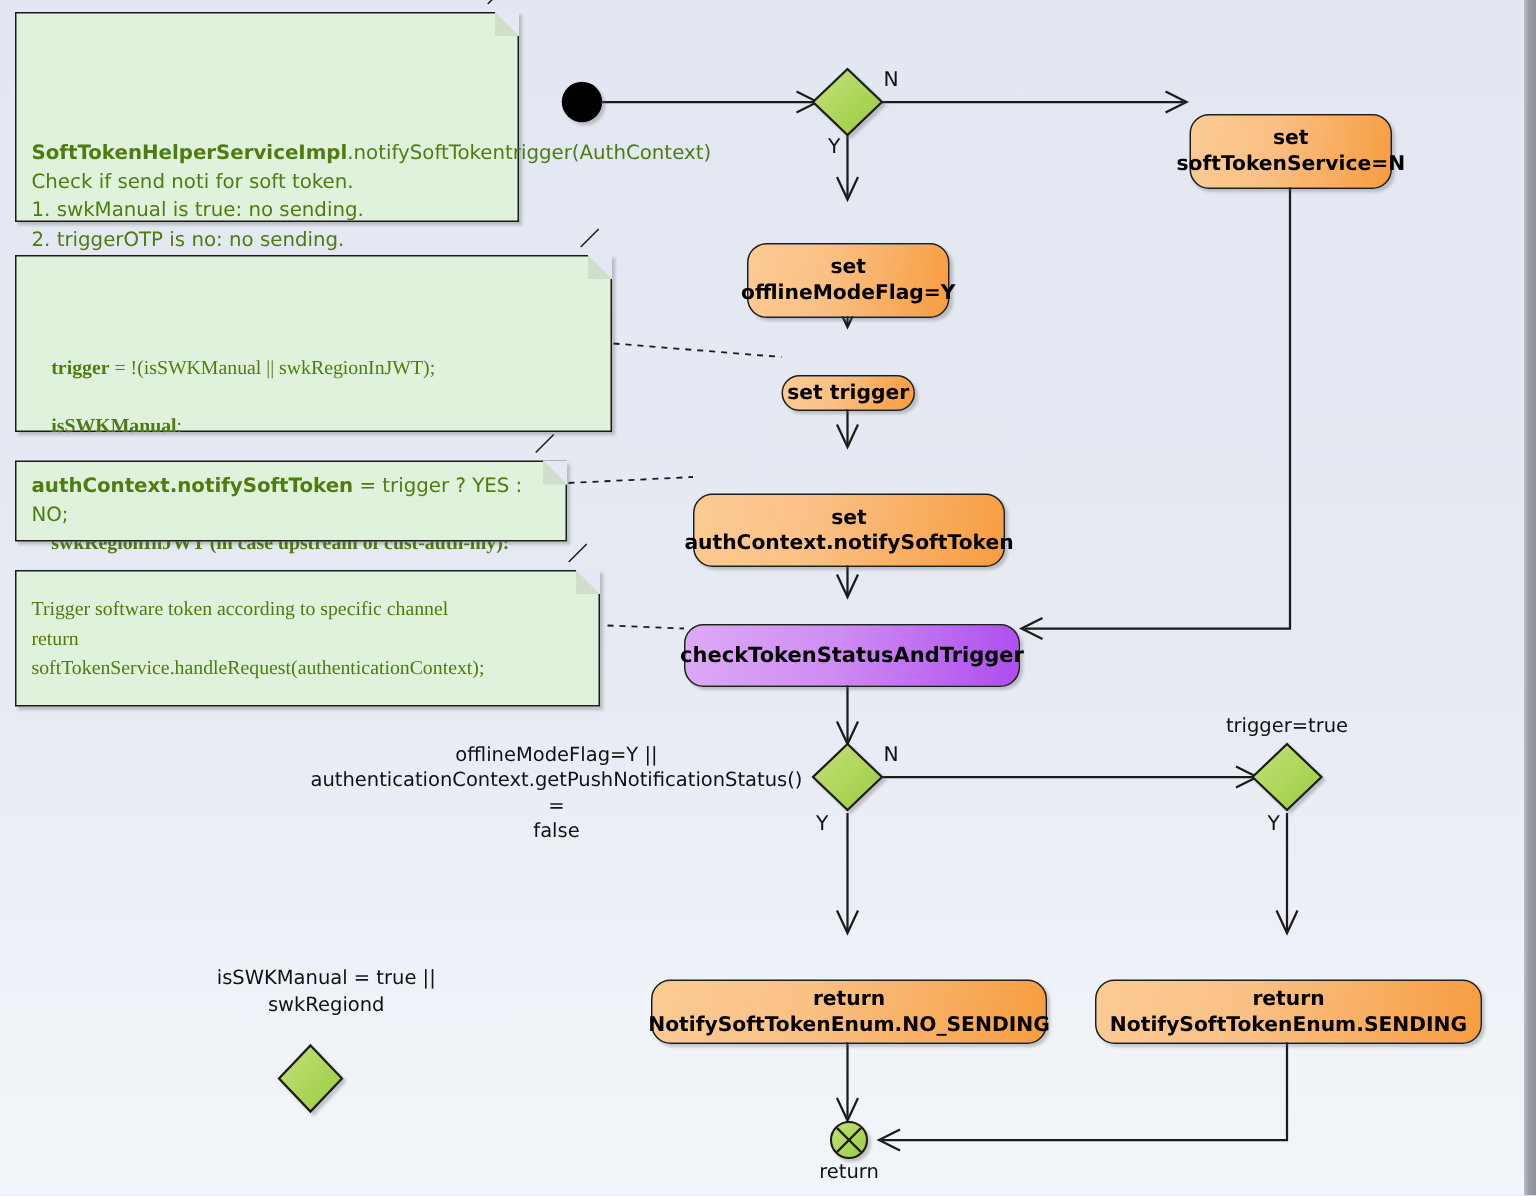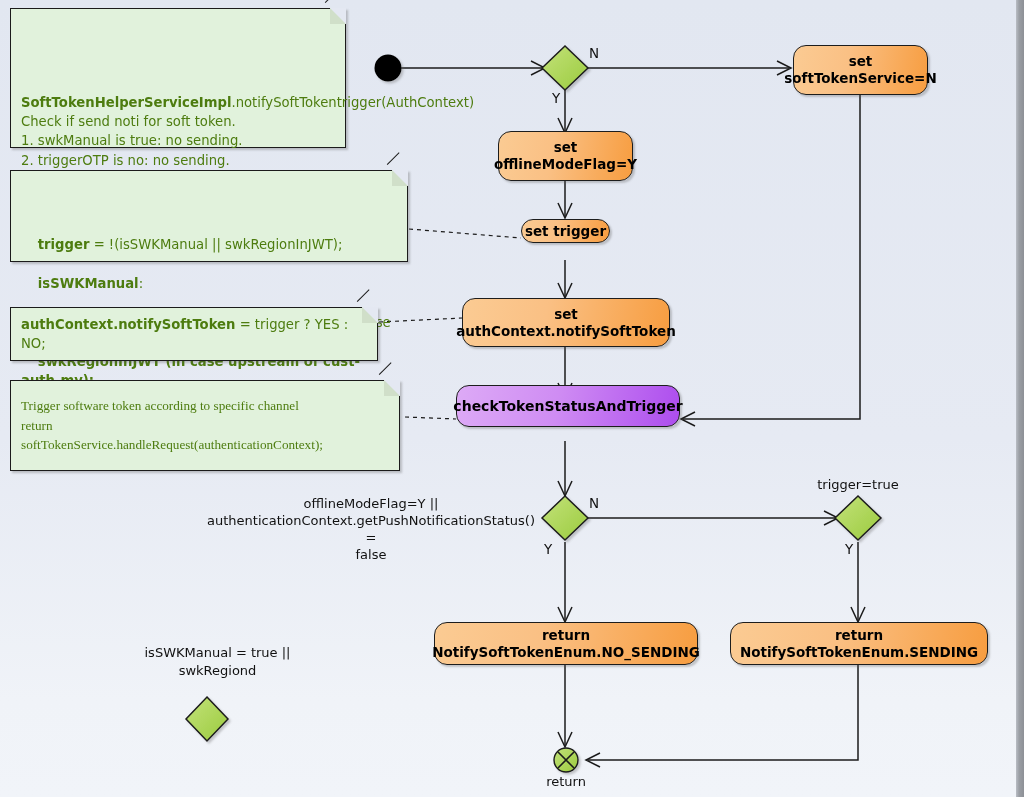--- a/index.html
+++ b/index.html
@@ -64,20 +64,21 @@
     color: #000;
     font-weight: bold;
     font-size: 13.5px;
     line-height: 17px;
     display: flex;
     align-items: center;
     justify-content: center;
     text-align: center;
     white-space: nowrap;
     box-shadow: 2px 2px 2px rgba(90,90,90,0.30);
+    margin-top: 31px;
   }
   .act.orange {
     background: linear-gradient(100deg, #fbcb93 0%, #fac084 40%, #f79d40 100%);
   }
   .act.purple {
     background: linear-gradient(100deg, #ddaaf6 0%, #cf8cf3 45%, #ad4dee 100%);
   }
 
   
   .lbl {
@@ -180,21 +181,21 @@
   <div class="note" style="left:10px; top:8px; width:336px; height:140px;">
     <span class="fold"></span>
     <span class="foldline"></span>
     <b>SoftTokenHelperServiceImpl</b><span>.notifySoftTokentrigger(AuthContext)
 Check if send noti for soft token.
 1. swkManual is true: no sending.
 2. triggerOTP is no: no sending.
 3. else: sending.</span>
   </div>
 
-  <div class="note" style="left:10px; top:170px; width:398px; height:92px;">
+  <div class="note" style="left:10px; top:170px; width:398px; height:118px;font-family:Liberation Serif, serif;">
     <span class="fold"></span>
     <span class="foldline"></span>
     <b>trigger</b><span> = !(isSWKManual || swkRegionInJWT);</span><br>
     <b>isSWKManual</b><span>:</span><br>
     <span>INB-TAC:true, BV-TAC:true, INB-2FA:false, BV-2FA:false</span><br>
     <b>swkRegionInJWT (in case upstream of cust-auth-my):</b><br>
     <span>SG:false, MY:true, HK:false</span>
   </div>
 
   <div class="note" style="left:10px; top:307px; width:368px; height:54px; display:flex; align-items:center;">

